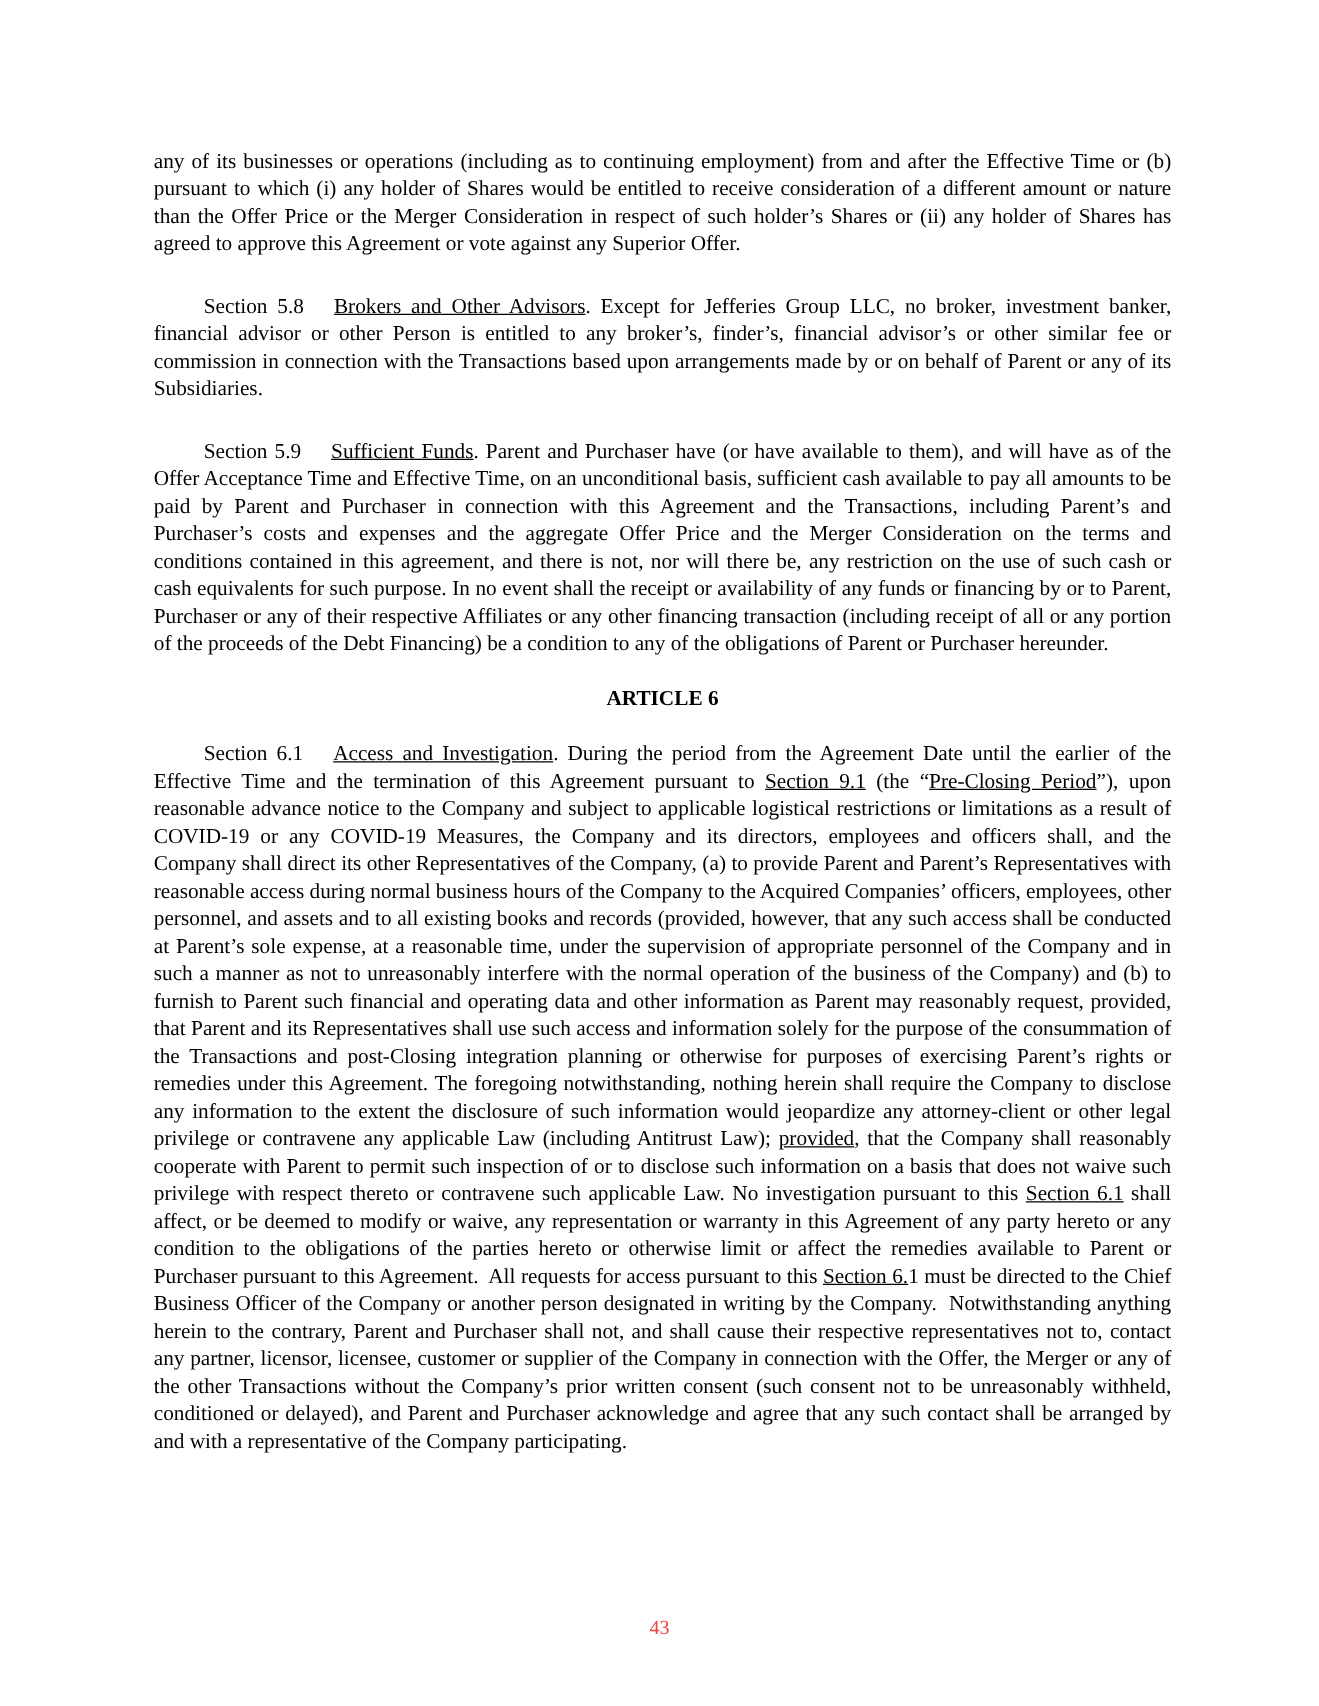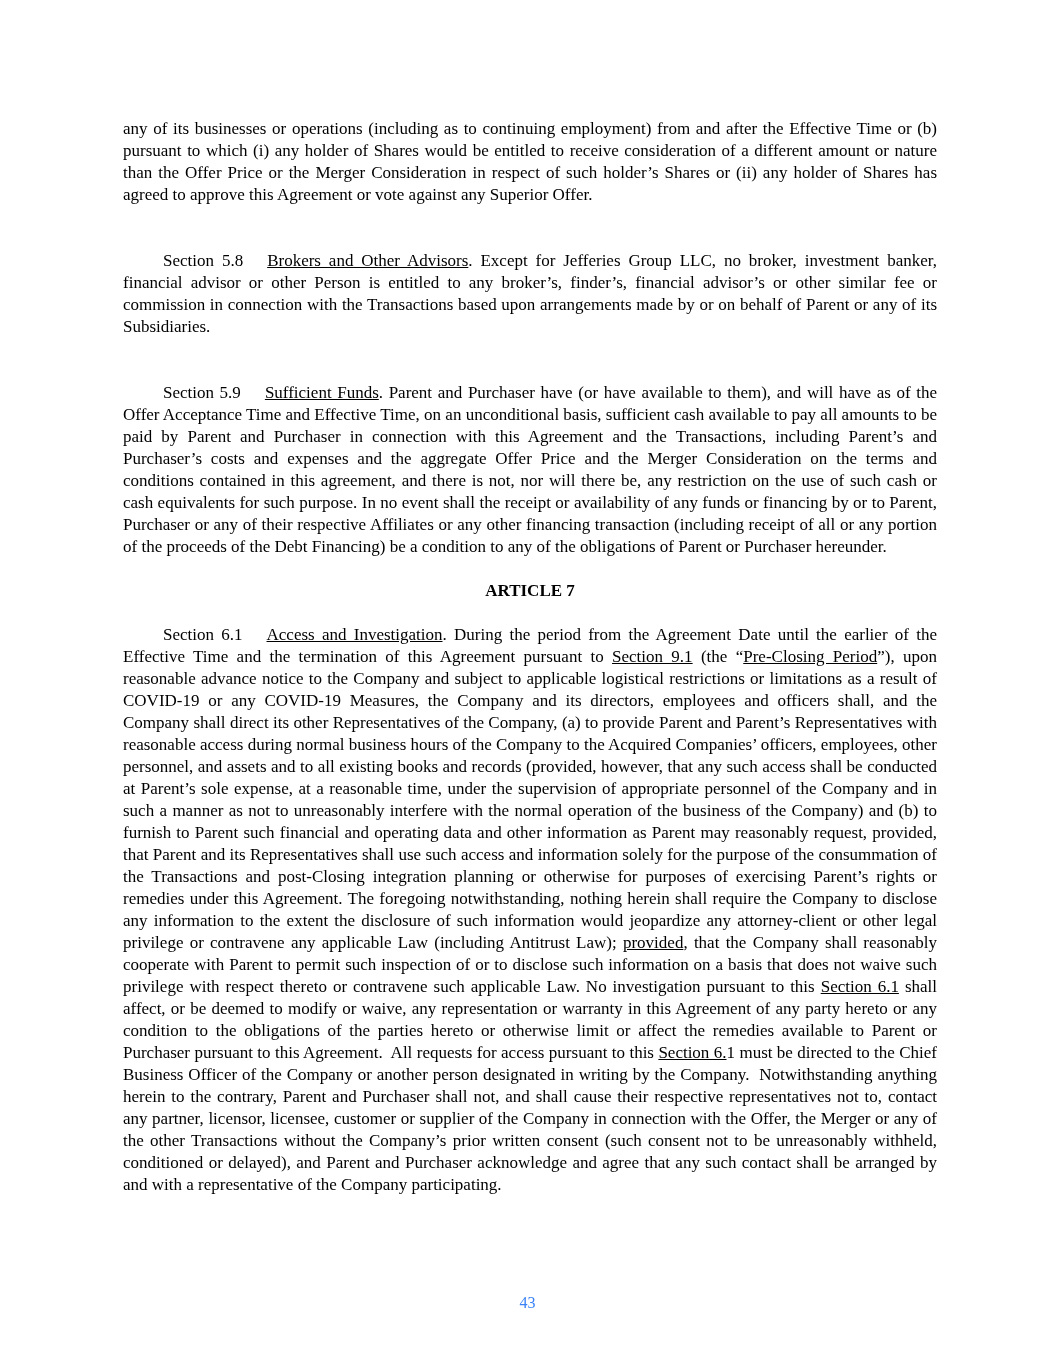--- a/index.html
+++ b/index.html
@@ -20,51 +20,51 @@
     background: #ffffff;
   }
   .content { width: 814px; }
   .para {
     margin: 0;
     font-size: 17px;
     line-height: 22px;
     text-align: justify;
     color: #000000;
   }
-  .content > * + * { margin-top: 44px; }
+  .content > * + * { margin-top: 28px; }
   .article-heading,
   .article-heading + .para { margin-top: 21px; }
   .para.indent { text-indent: 40px; }
   .article-heading {
     text-align: center;
     font-weight: bold;
     font-size: 17px;
     line-height: 24px;
   }
   .run-u { text-decoration: underline; }
   .run-i { }
   .run-tab { display: inline-block; width: 24px; }
   .page-number {
     position: absolute;
     left: 0;
     right: 0;
     bottom: 52px;
     text-align: center;
     font-size: 16px;
     line-height: 20px;
-    color: #3b82f6;
+    color: #ef4444;
   }
 </style>
 </head>
 <body>
 
 <main class="page">
   <section class="content" id="doc-blocks">
       <p class="para"><span class="run-plain">any of its businesses or operations (including as to continuing employment) from and after the Effective Time or (b) pursuant to which (i) any holder of Shares would be entitled to receive consideration of a different amount or nature than the Offer Price or the Merger Consideration in respect of such holder’s Shares or (ii) any holder of Shares has agreed to approve this Agreement or vote against any Superior Offer.</span></p>
       <p class="para indent"><span class="run-plain">Section 5.8</span><span class="run-tab"></span><span class="run-u">Brokers and Other Advisors</span><span class="run-plain">. Except for Jefferies Group LLC, no broker, investment banker, financial advisor or other Person is entitled to any broker’s, finder’s, financial advisor’s or other similar fee or commission in connection with the Transactions based upon arrangements made by or on behalf of Parent or any of its Subsidiaries.</span></p>
       <p class="para indent"><span class="run-plain">Section 5.9</span><span class="run-tab"></span><span class="run-u">Sufficient Funds</span><span class="run-plain">. Parent and Purchaser have (or have available to them), and will have as of the Offer Acceptance Time and Effective Time, on an unconditional basis, sufficient cash available to pay all amounts to be paid by Parent and Purchaser in connection with this Agreement and the Transactions, including Parent’s and Purchaser’s costs and expenses and the aggregate Offer Price and the Merger Consideration on the terms and conditions contained in this agreement, and there is not, nor will there be, any restriction on the use of such cash or cash equivalents for such purpose. In no event shall the receipt or availability of any funds or financing by or to Parent, Purchaser or any of their respective Affiliates or any other financing transaction (including receipt of all or any portion of the proceeds of the Debt Financing) be a condition to any of the obligations of Parent or Purchaser hereunder.</span></p>
       <div class="article-heading">
-        <div class="heading-line">ARTICLE 7</div>
+        <div class="heading-line">ARTICLE 6</div>
       </div>
       <p class="para indent"><span class="run-plain">Section 6.1</span><span class="run-tab"></span><span class="run-u">Access and Investigation</span><span class="run-plain">. During the period from the Agreement Date until the earlier of the Effective Time and the termination of this Agreement pursuant to </span><span class="run-u">Section 9.1</span><span class="run-plain"> (the “</span><span class="run-u">Pre-Closing Period</span><span class="run-plain">”), upon reasonable advance notice to the Company and subject to applicable logistical restrictions or limitations as a result of COVID-19 or any COVID-19 Measures, the Company and its directors, employees and officers shall, and the Company shall direct its other Representatives of the Company, (a) to provide Parent and Parent’s Representatives with reasonable access during normal business hours of the Company to the Acquired Companies’ officers, employees, other personnel, and assets and to all existing books and records (</span><span class="run-i">provided, however,</span><span class="run-plain"> that any such access shall be conducted at Parent’s sole expense, at a reasonable time, under the supervision of appropriate personnel of the Company and in such a manner as not to unreasonably interfere with the normal operation of the business of the Company) and (b) to furnish to Parent such financial and operating data and other information as Parent may reasonably request, provided, that Parent and its Representatives shall use such access and information solely for the purpose of the consummation of the Transactions and post-Closing integration planning or otherwise for purposes of exercising Parent’s rights or remedies under this Agreement. The foregoing notwithstanding, nothing herein shall require the Company to disclose any information to the extent the disclosure of such information would jeopardize any attorney-client or other legal privilege or contravene any applicable Law (including Antitrust Law); </span><span class="run-u">provided</span><span class="run-plain">, that the Company shall reasonably cooperate with Parent to permit such inspection of or to disclose such information on a basis that does not waive such privilege with respect thereto or contravene such applicable Law. No investigation pursuant to this </span><span class="run-u">Section 6.1</span><span class="run-plain"> shall affect, or be deemed to modify or waive, any representation or warranty in this Agreement of any party hereto or any condition to the obligations of the parties hereto or otherwise limit or affect the remedies available to Parent or Purchaser pursuant to this Agreement.&nbsp; All requests for access pursuant to this </span><span class="run-u">Section 6.</span><span class="run-plain">1 must be directed to the Chief Business Officer of the Company or another person designated in writing by the Company.&nbsp; Notwithstanding anything herein to the contrary, Parent and Purchaser shall not, and shall cause their respective representatives not to, contact any partner, licensor, licensee, customer or supplier of the Company in connection with the Offer, the Merger or any of the other Transactions without the Company’s prior written consent (such consent not to be unreasonably withheld, conditioned or delayed), and Parent and Purchaser acknowledge and agree that any such contact shall be arranged by and with a representative of the Company participating.</span></p>
     </section>
   <footer class="page-number">43</footer>
 </main>
 
 </body></html>

